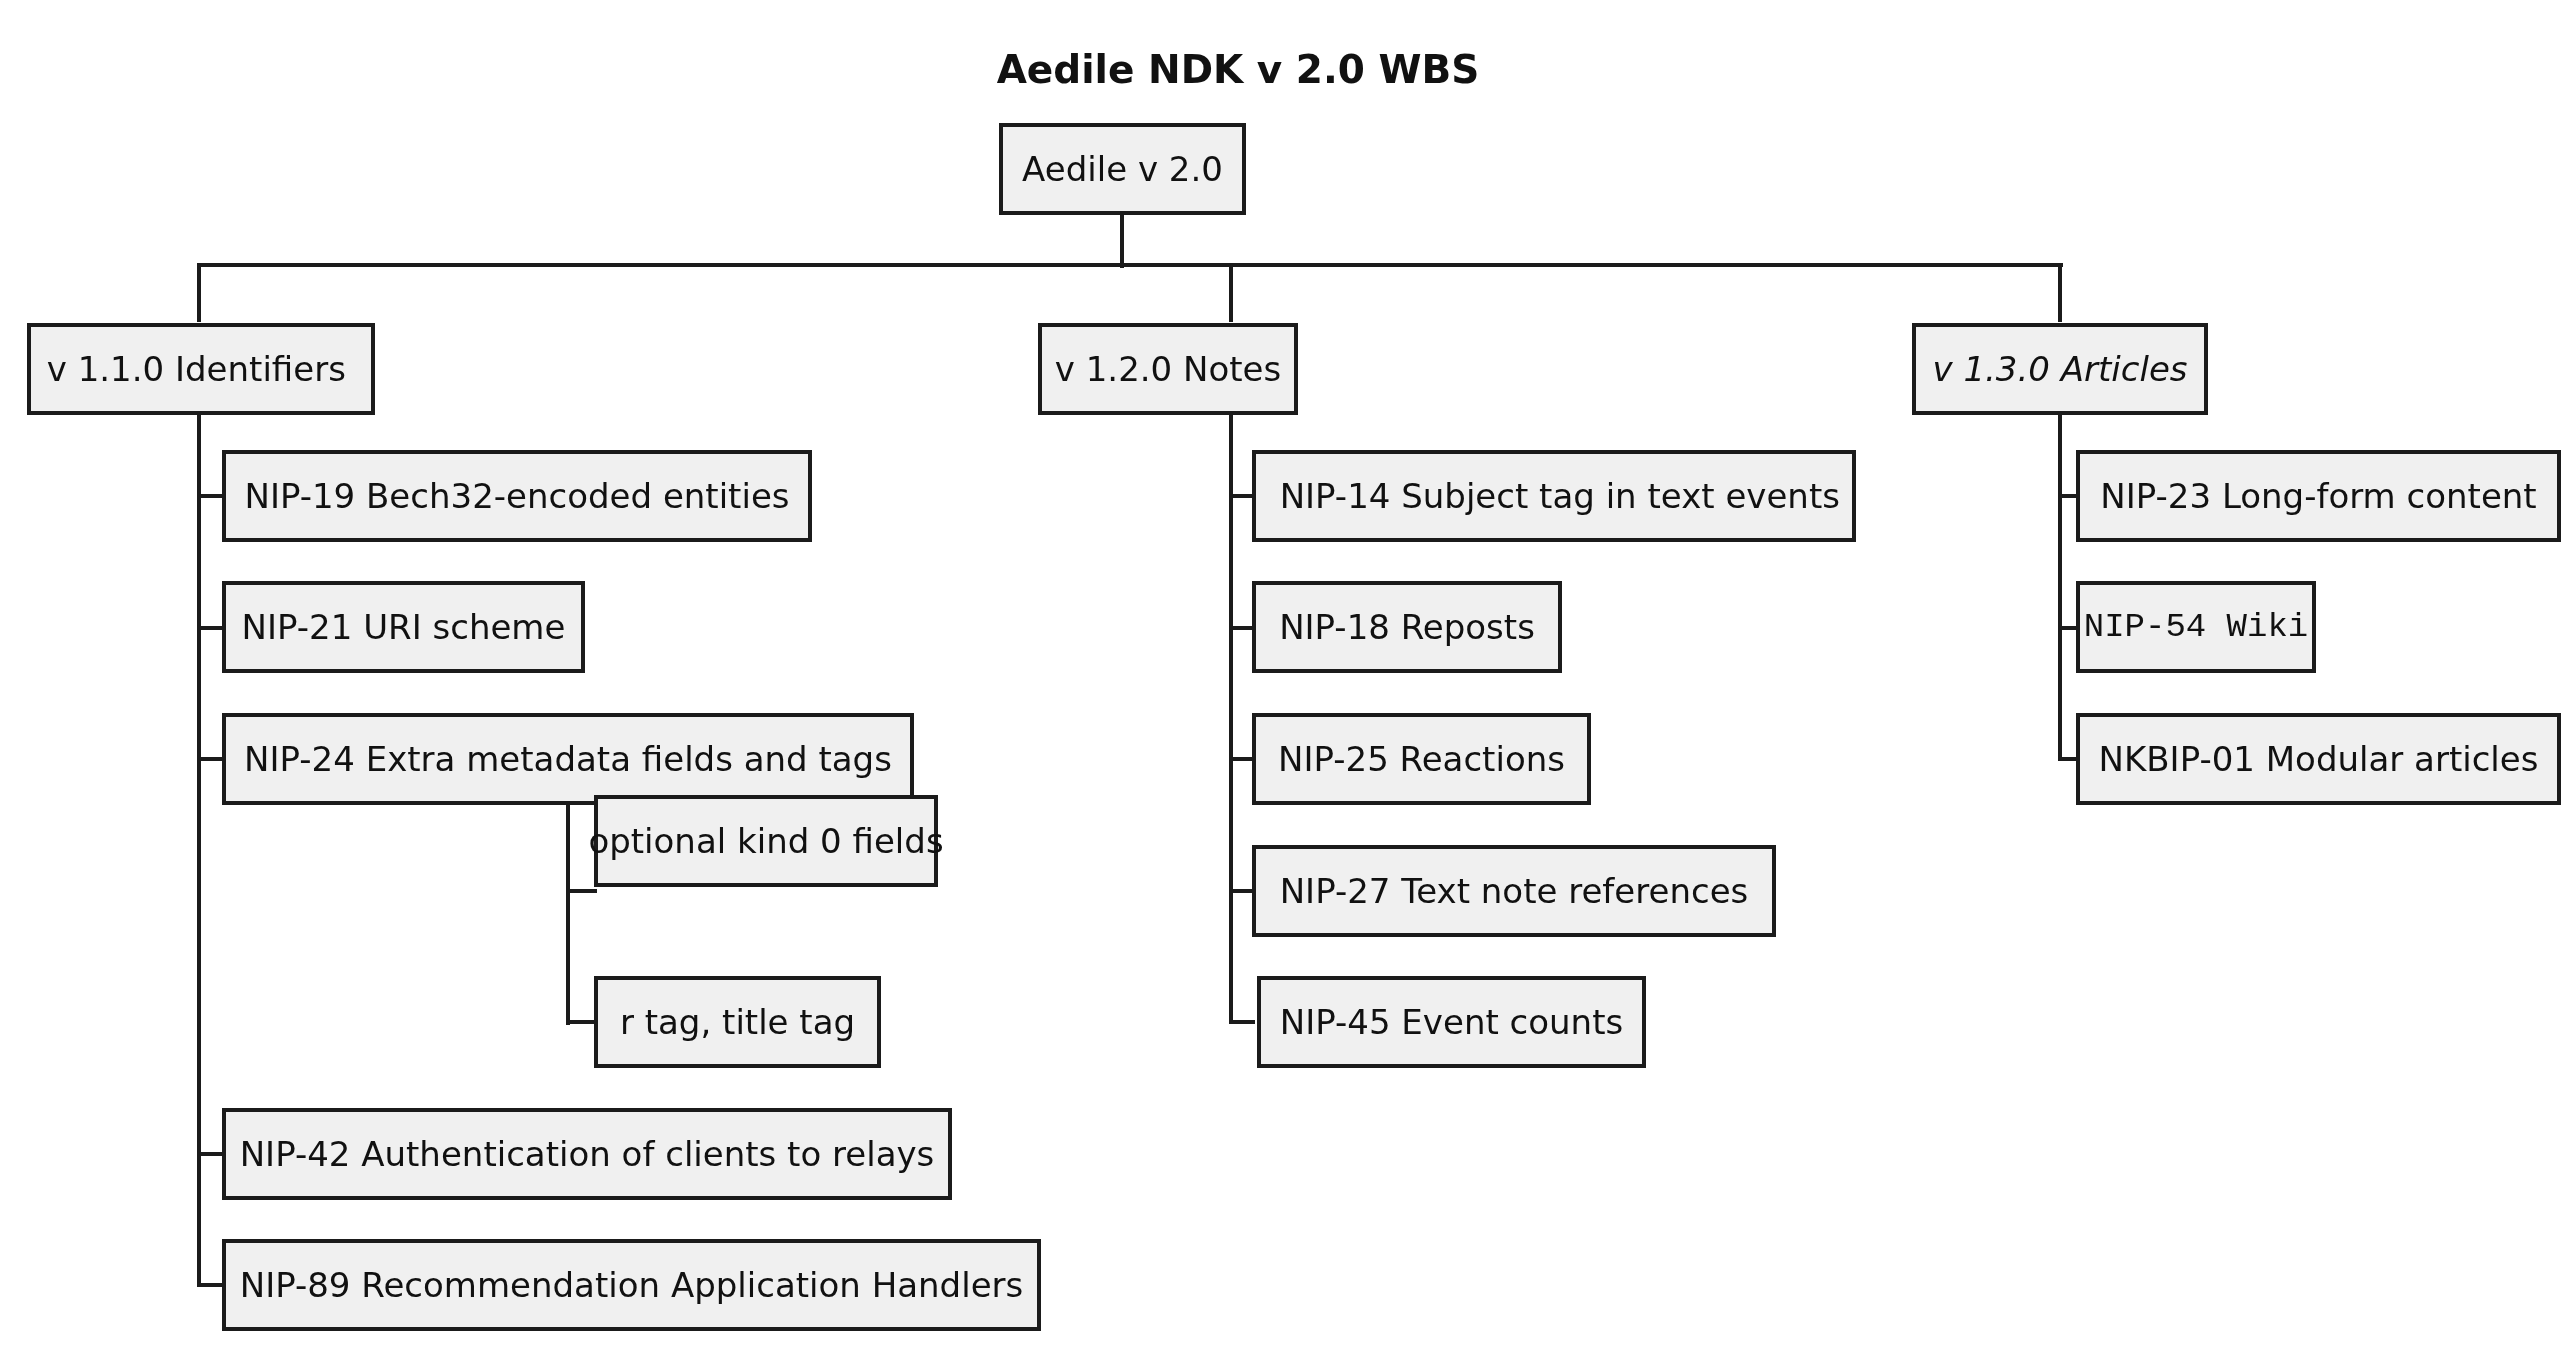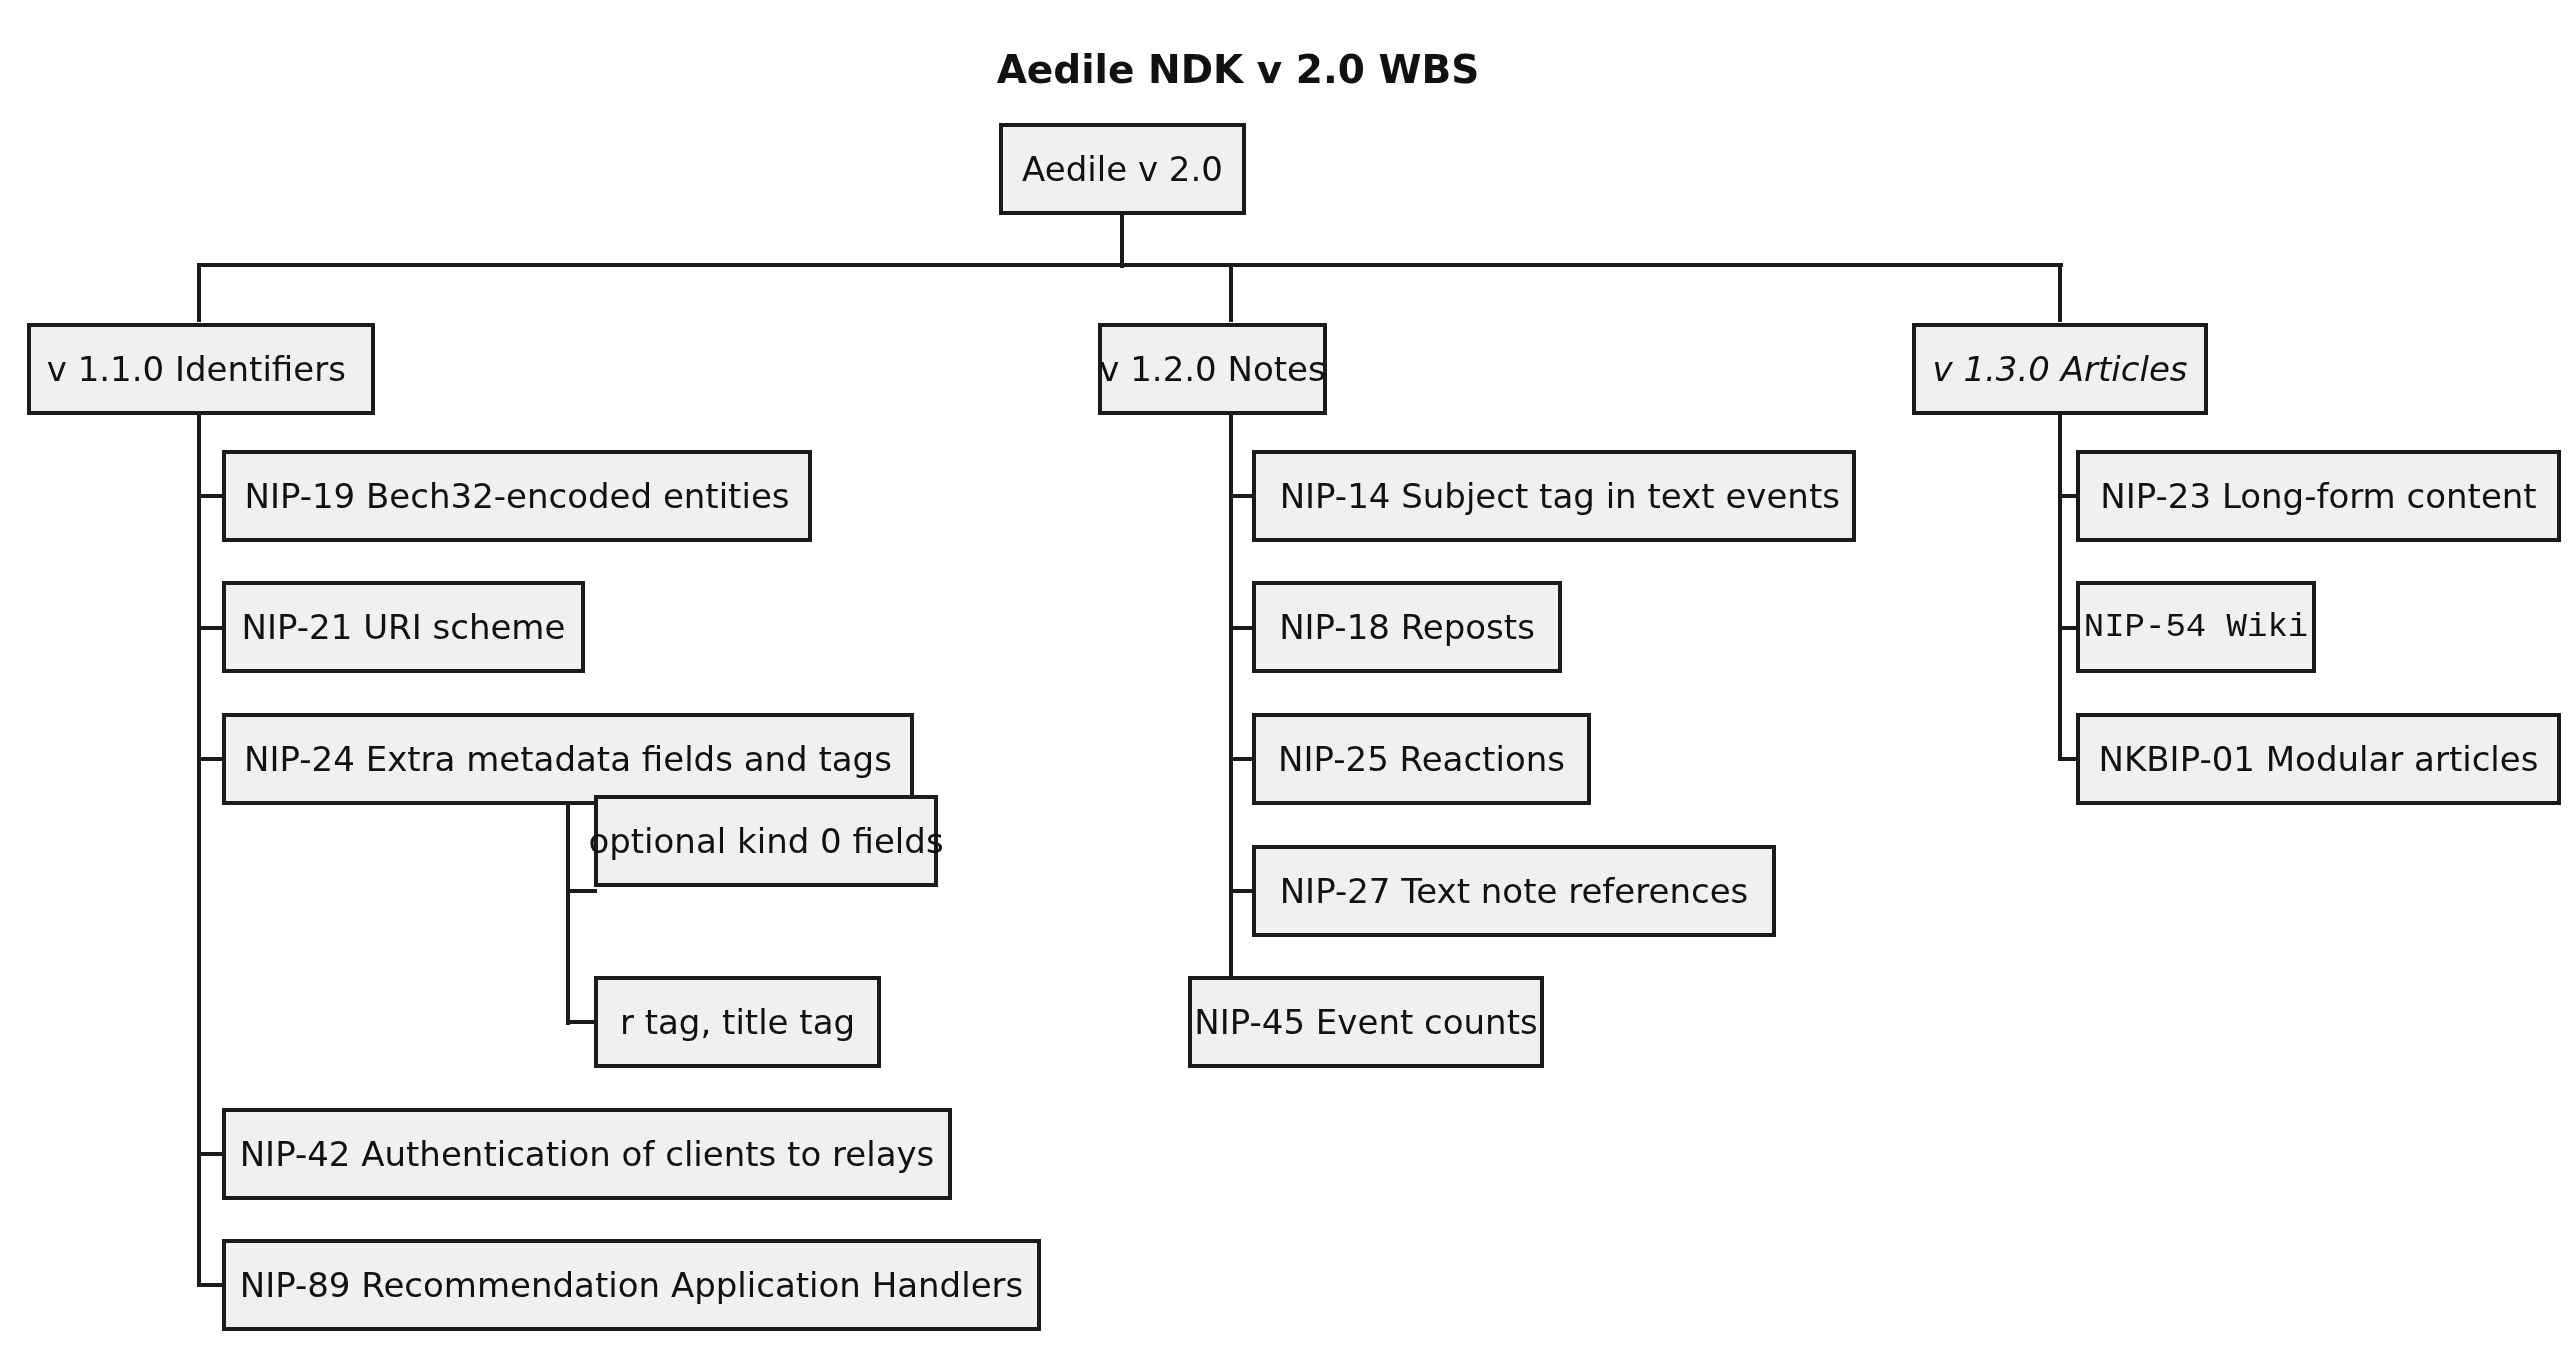--- a/index.html
+++ b/index.html
@@ -39,36 +39,36 @@
     white-space: nowrap;
     padding: 0 20.4px;
   }
   .line {
     position: absolute;
     background: var(--stroke, #1b1b1b);
   }
   
   .n-root     { left: 999px; top: 123px;  width: 247px; }
   .n-b1       { left: 27px;   top: 323px;  width: 348px; padding-left: 11px; }
-  .n-b2       { left: 1098px; top: 323px;  width: 229px; }
+  .n-b2       { left: 1038px; top: 323px;  width: 260px; }
   .n-b3       { left: 1912px; top: 323px;  width: 296px; font-style: italic; }
 
   .n-19       { left: 222px;  top: 450px;  width: 590px; }
   .n-21       { left: 222px;  top: 581px;  width: 363px; }
   .n-24       { left: 222px;  top: 713px;  width: 692px; }
   .n-opt      { left: 594px;  top: 795px;  width: 344px; }
   .n-rtag     { left: 594px;  top: 976px; width: 287px; }
   .n-42       { left: 222px;  top: 1108px; width: 730px; }
   .n-89       { left: 222px;  top: 1239px; width: 819px; }
 
   .n-14       { left: 1252px; top: 450px;  width: 604px; padding-left: 32px; }
   .n-18       { left: 1252px; top: 581px;  width: 310px; }
   .n-25       { left: 1252px; top: 713px;  width: 339px; }
   .n-27       { left: 1252px; top: 845px;  width: 524px; }
-  .n-45       { left: 1188px; top: 976px; width: 356px; }
+  .n-45       { left: 1257px; top: 976px; width: 389px; }
 
   .n-23       { left: 2076px; top: 450px;  width: 485px; }
   .n-54       { left: 2076px; top: 581px;  width: 240px; font-family: Liberation Mono, monospace; }
   .n-nkbip    { left: 2076px; top: 713px;  width: 485px; }
 
   
   .l-root-drop  { left: 1120px; top: 215px;  width: 4.2px;    height: 53px; }
   .l-bus        { left: 197px;  top: 263px;  width: 1866px; height: 4.2px; }
   .l-drop-b1    { left: 197px;  top: 263px;  width: 4.2px;    height: 59px; }
   .l-drop-b2    { left: 1229px; top: 263px;  width: 4.2px;    height: 59px; }

